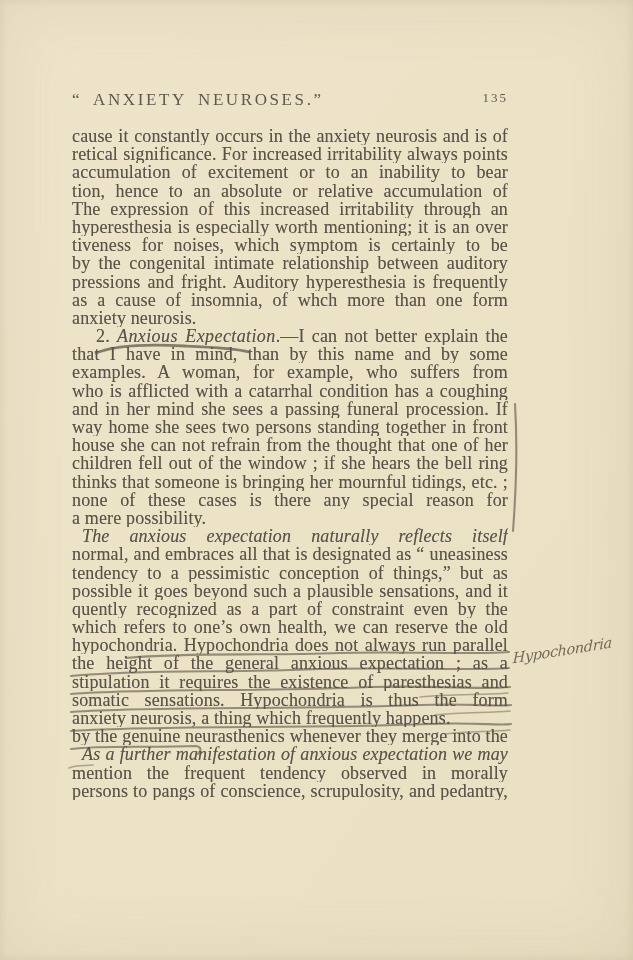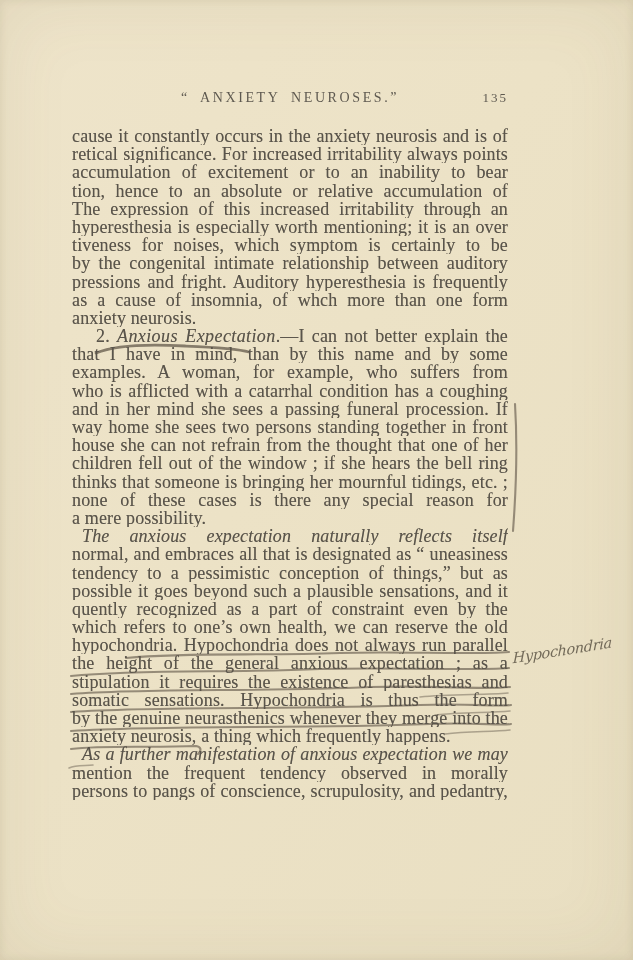--- a/index.html
+++ b/index.html
@@ -10,22 +10,22 @@
     box-shadow:inset 0 0 70px rgba(120,100,60,.10), inset 0 0 8px rgba(110,95,60,.12);
     overflow:hidden;
     font-family:"Liberation Serif","DejaVu Serif",serif;
     color:#59544b;
   }
   
   .running-head{
     position:absolute;left:72px;top:90px;width:436px;height:18px;
   }
   .head-title{
-    position:absolute;left:0;right:0;text-align:center;
-    font-size:14px;letter-spacing:2.6px;word-spacing:5px;color:#5e5950;
+    position:absolute;left:0;right:0;
+    font-size:17px;letter-spacing:2.6px;word-spacing:5px;color:#5e5950;
     white-space:nowrap;
   }
   .page-num{
     position:absolute;right:0;top:0;font-size:13px;letter-spacing:2px;color:#5e5950;
   }
   
   .body-text{
     position:absolute;left:72px;top:127px;width:436px;
     font-size:18px;line-height:18.2px;letter-spacing:.15px;
     text-shadow:0 0 .4px rgba(86,78,62,.45);
@@ -106,22 +106,22 @@
     <div class="line j indent-sm">The anxious expectation naturally reflects itself constantly in the</div>
     <div class="line j">normal, and embraces all that is designated as “ uneasiness and a</div>
     <div class="line j">tendency to a pessimistic conception of things,” but as often as</div>
     <div class="line j">possible it goes beyond such a plausible sensations, and it is fre-</div>
     <div class="line j">quently recognized as a part of constraint even by the patient</div>
     <div class="line j">which refers to one’s own health, we can reserve the old name of</div>
     <div class="line j">hypochondria.  Hypochondria does not always run parallel with</div>
     <div class="line j">the height of the general anxious expectation ; as a preliminary</div>
     <div class="line j">stipulation it requires the existence of paresthesias and annoying</div>
     <div class="line j">somatic sensations.  Hypochondria is thus the form preferred</div>
+    <div class="line">anxiety neurosis, a thing which frequently happens.</div>
     <div class="line j">by the genuine neurasthenics whenever they merge into the</div>
-    <div class="line">anxiety neurosis, a thing which frequently happens.</div>
 
     <div class="line j indent-sm">As a further manifestation of anxious expectation we may</div>
     <div class="line j">mention the frequent tendency observed in morally sensitive</div>
     <div class="line j">persons to pangs of conscience, scrupulosity, and pedantry, which</div>
   </div>
 
   <div class="margin-note">Hypochondria</div>
 
 </div>
 

